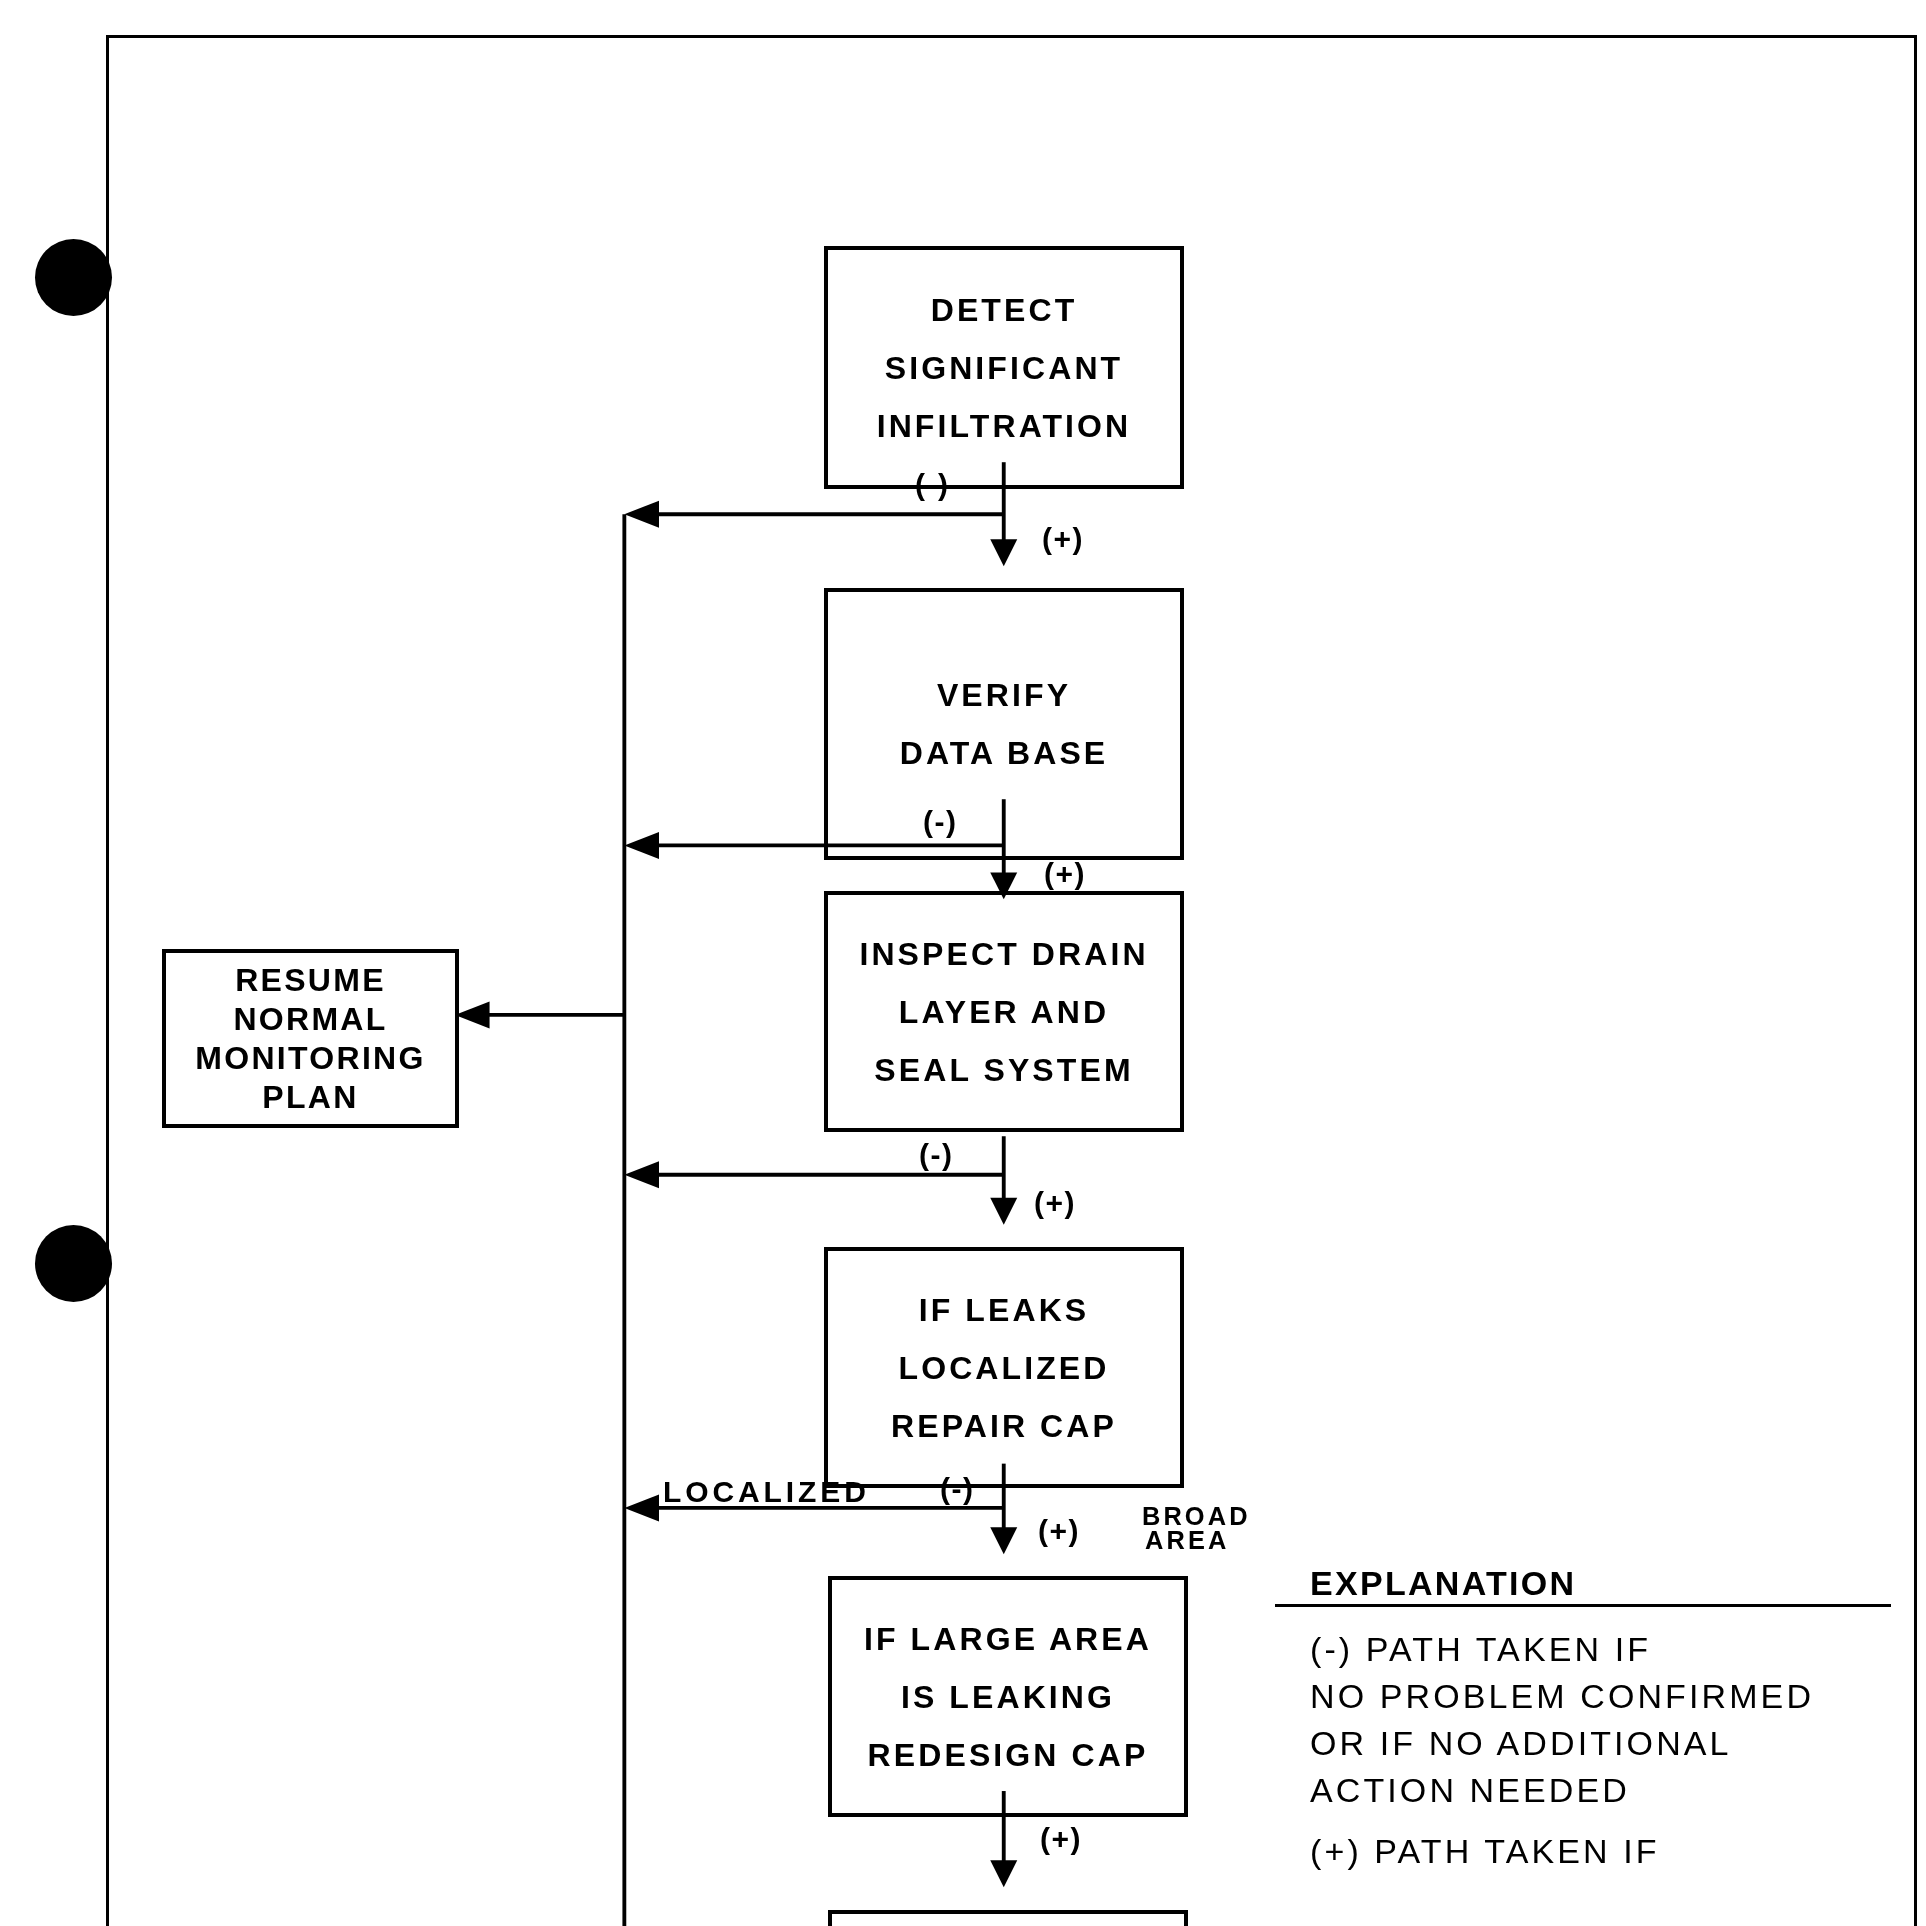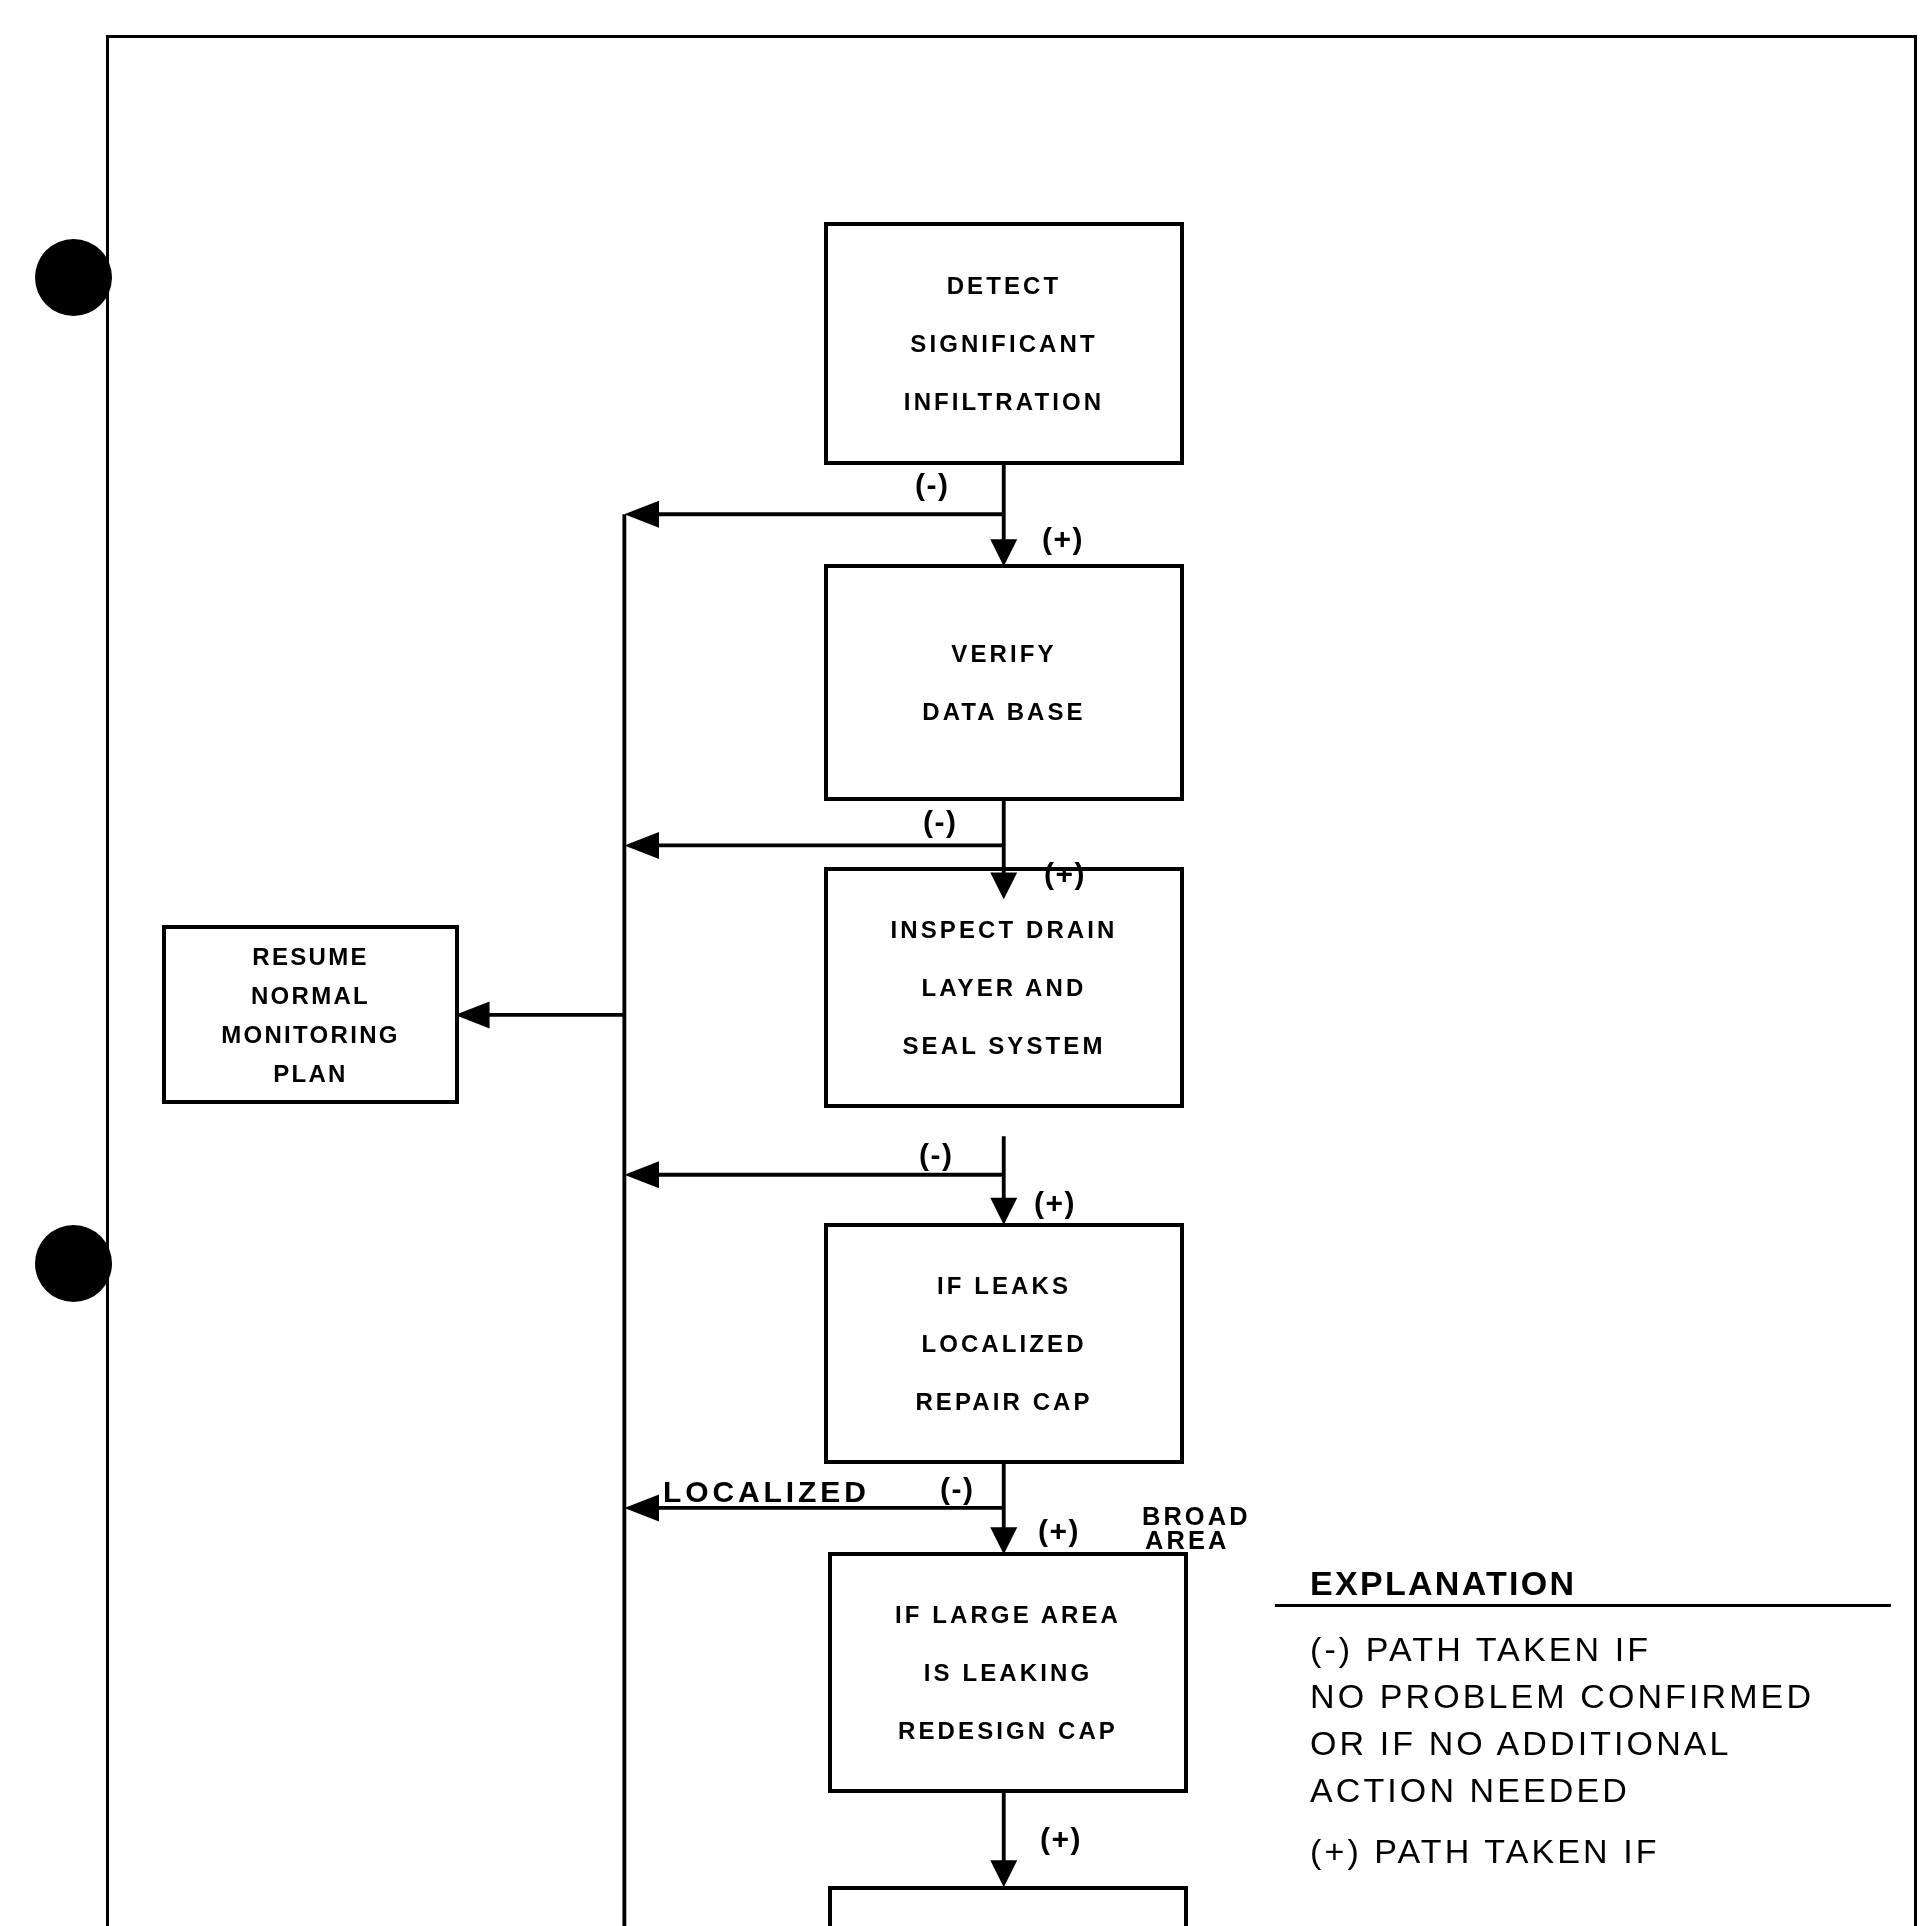--- a/index.html
+++ b/index.html
@@ -1,21 +1,21 @@
 <!DOCTYPE html>
 <html style="font-size:6.2px"><head>
   <meta charset="utf-8">
   <style>
     html, body { margin:0; padding:0; background:#fff; }
     body { width:1942px; height:2519px; position:relative; overflow:hidden;
            font-family:"Liberation Sans", sans-serif; color:#000; }
     .hole { position:absolute; width:77px; height:77px; border-radius:50%; background:#000; left:35px; }
     .frame { position:absolute; left:106px; top:35px; width:1811px; height:2458px; border:3.9px solid #000; box-sizing:border-box; }
     .box { position:absolute; border:4.6px solid #000; box-sizing:border-box; display:flex; flex-direction:column;
-           align-items:center; justify-content:center; font-weight:bold; font-size:24px; letter-spacing:3.1px; line-height:58px; text-align:center; }
+           align-items:center; justify-content:center; font-weight:bold; font-size:32px; letter-spacing:3.1px; line-height:58px; text-align:center;margin-top:24px; }
     .box span { display:block; white-space:nowrap; }
     .lbl { position:absolute; font-weight:bold; font-size:30px; letter-spacing:1.5px; white-space:nowrap; }
     .small { font-size:25.4px; letter-spacing:3.1px; line-height:24px; }
     svg.lines { position:absolute; left:0; top:0; }
     .expl-title { position:absolute; left:1310px; top:1564px; font-weight:bold; font-size:34px; letter-spacing:2.3px; }
     .expl-rule { position:absolute; left:1275px; top:1604px; width:616px; height:2.7px; background:#000; }
     .expl-text { position:absolute; left:1310px; font-weight:normal; font-size:34px; letter-spacing:3.1px; line-height:47px; white-space:nowrap; }
   </style>
 </head>
 <body>
@@ -63,21 +63,21 @@
     <path d="M1710,5160 L1710,5230 L1620,5195 z"></path>
     <path d="M1270,2600 L1270,2670 L1180,2635 z"></path>
   </g>
 </svg>
 
 <div class="box" style="left:824px;top:222px;width:360px;height:243px;">
   <span>DETECT</span>
   <span>SIGNIFICANT</span>
   <span>INFILTRATION</span>
 </div>
-<div class="box" style="left:824px;top:564px;width:360px;height:237px;">
+<div class="box" style="left:824px;top:564px;width:360px;height:272px;">
   <span>VERIFY</span>
   <span>DATA BASE</span>
 </div>
 <div class="box" style="left:824px;top:867px;width:360px;height:241px;">
   <span>INSPECT DRAIN</span>
   <span>LAYER AND</span>
   <span>SEAL SYSTEM</span>
 </div>
 <div class="box" style="left:824px;top:1223px;width:360px;height:241px;">
   <span>IF LEAKS</span>

